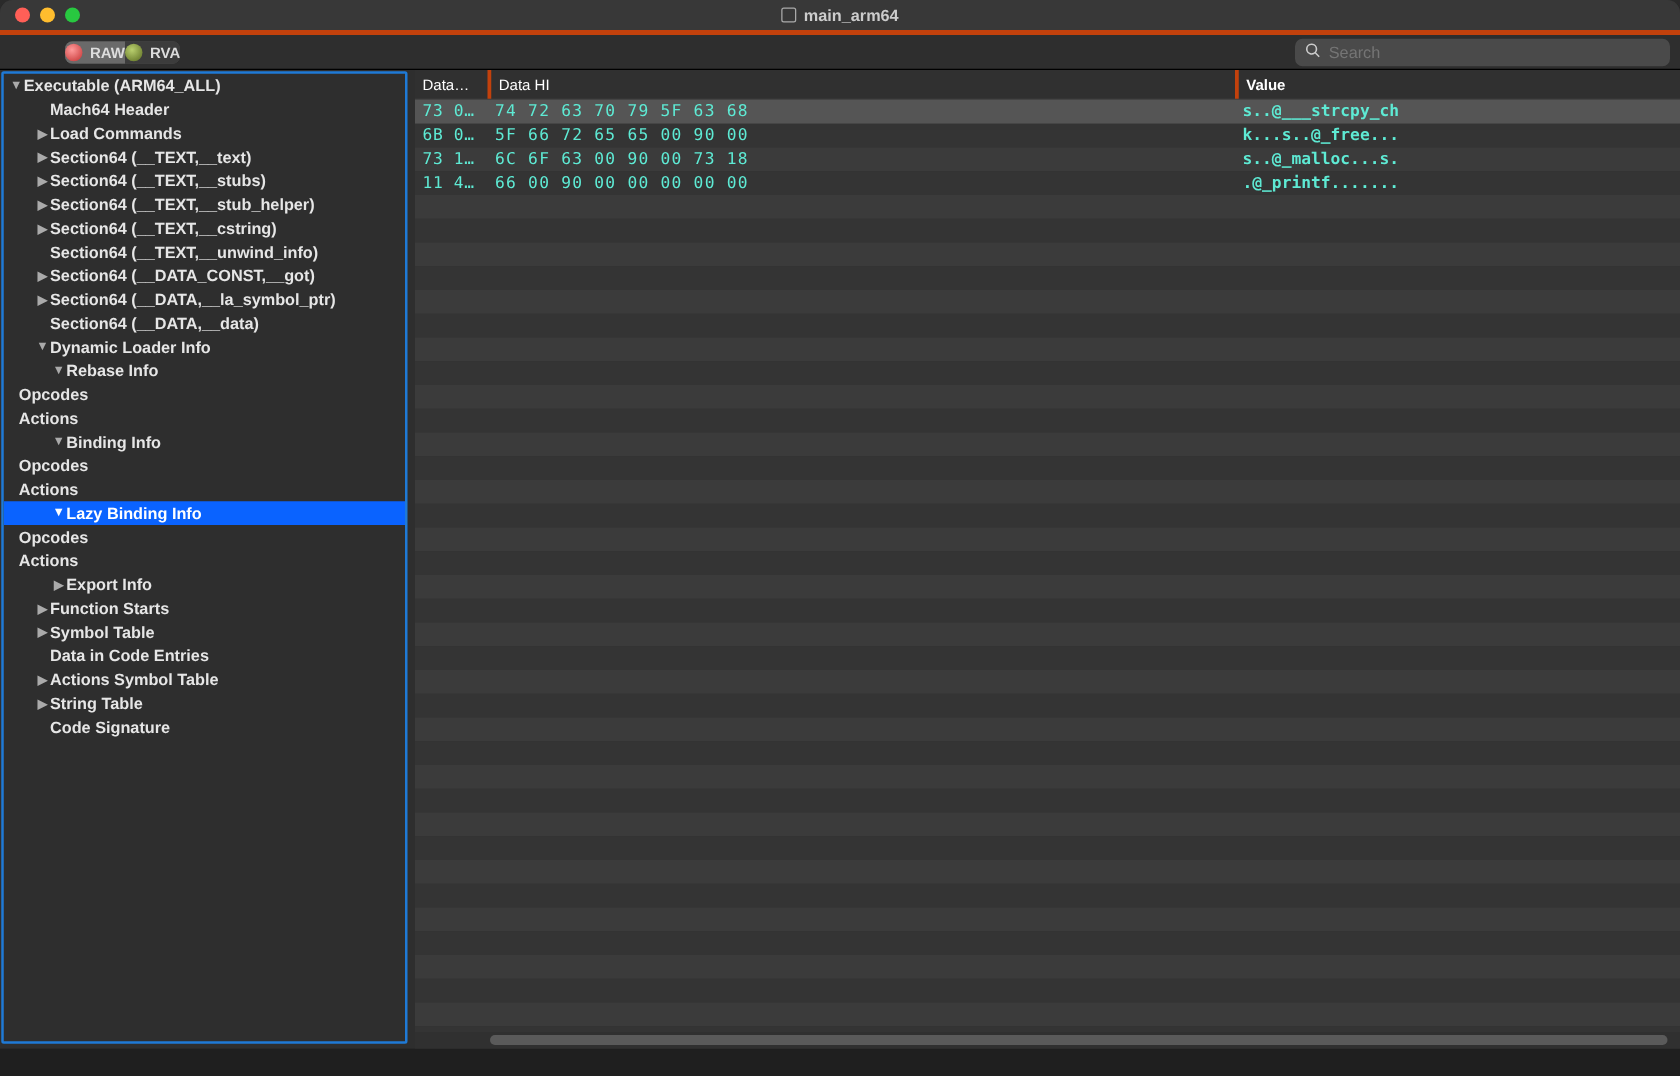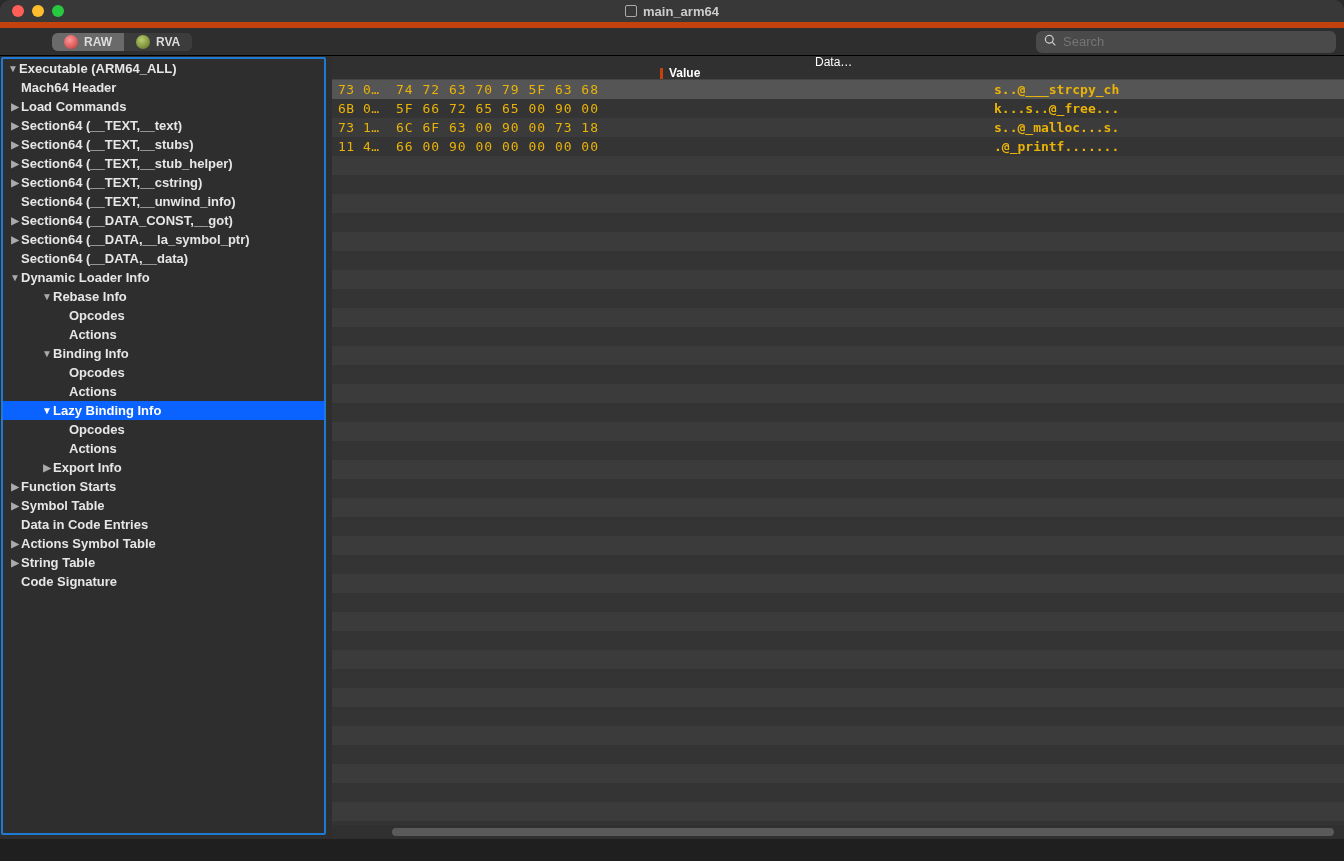--- a/index.html
+++ b/index.html
@@ -20,21 +20,21 @@
     border-radius: 10px 10px 0 0;
     overflow: hidden;
   }
   .titlebar {
     height: 28px;
     background: #383838;
     display: flex;
     align-items: center;
     padding: 0 10px;
     color: #ddd;
-    border-bottom: 6px solid #c2410c;
+    border-bottom: 4px solid #c2410c;
     position: relative;
   }
   .traffic {
     display: flex;
     gap: 8px;
     position: absolute;
     left: 12px;
   }
   .traffic .dot {
     width: 12px; height: 12px; border-radius: 50%;
@@ -63,21 +63,21 @@
     border-bottom: 1px solid #000;
   }
   .seg {
     display: inline-flex;
     background: #4a4a4a;
     border-radius: 6px;
     overflow: hidden;
     margin-left: 44px;
   }
   .seg .segbtn {
-    padding: 2px 12px;
+    padding: 2px 0;
     display: flex;
     align-items: center;
     gap: 6px;
     font-weight: 700;
     color: #ddd;
     font-size: 12px;
     background: #3c3c3c;
   }
   .seg .segbtn.active { background: #6a6a6a; }
   .seg .segbtn .segicon {
@@ -126,40 +126,39 @@
     white-space: nowrap;
   }
   .node .arrow {
     width: 12px; text-align: center; color: #aaa;
     font-size: 10px; display:inline-block;
   }
   .node .label { }
   .node.selected { background: #0a63ff; color: #fff; }
   .node.selected .arrow { color: #fff; }
   .indent-0 { padding-left: 4px; }
-  .indent-1 { padding-left: 6px; }
+  .indent-1 { padding-left: 25px; }
   .indent-2 { padding-left: 38px; }
-  .indent-3 { padding-left: 54px; }
+  .indent-3 { }
 
   .main {
     flex: 1;
     display: flex;
     flex-direction: column;
     overflow: hidden;
     background: #303030;
   }
   .colheaders {
     display: flex;
     height: 24px;
     background: #303030;
     border-bottom: 1px solid #444;
     color: #fff;
     font-size: 12px;
     align-items: center;
-    flex-direction: column;
   }
   .colheaders .h {
     border-left: 3px solid #c2410c;
     padding: 0 6px;
     height: 100%;
     display: flex;
     align-items: center;
     overflow: hidden;
     white-space: nowrap;
     text-overflow: ellipsis;
@@ -176,21 +175,21 @@
     font-size: 13px;
     background: #303030;
   }
   .stripes {
     min-height: 100%;
   }
   .row {
     display: flex;
     height: 19px;
     align-items: center;
-    color: #eab308;
+    color: #5eead4;
   }
   .row:nth-child(odd)  { background: #3b3b3b; }
   .row:nth-child(even) { background: #343434; }
   .row.sel { background: #555; }
   .row .c { padding: 0 6px; overflow: hidden; white-space: nowrap; text-overflow: ellipsis; }
   .row .c.col-a { letter-spacing: 0.5px; }
   .row .c.col-b { letter-spacing: 1px; }
   .hscroll {
     height: 14px;
     background: #303030;

